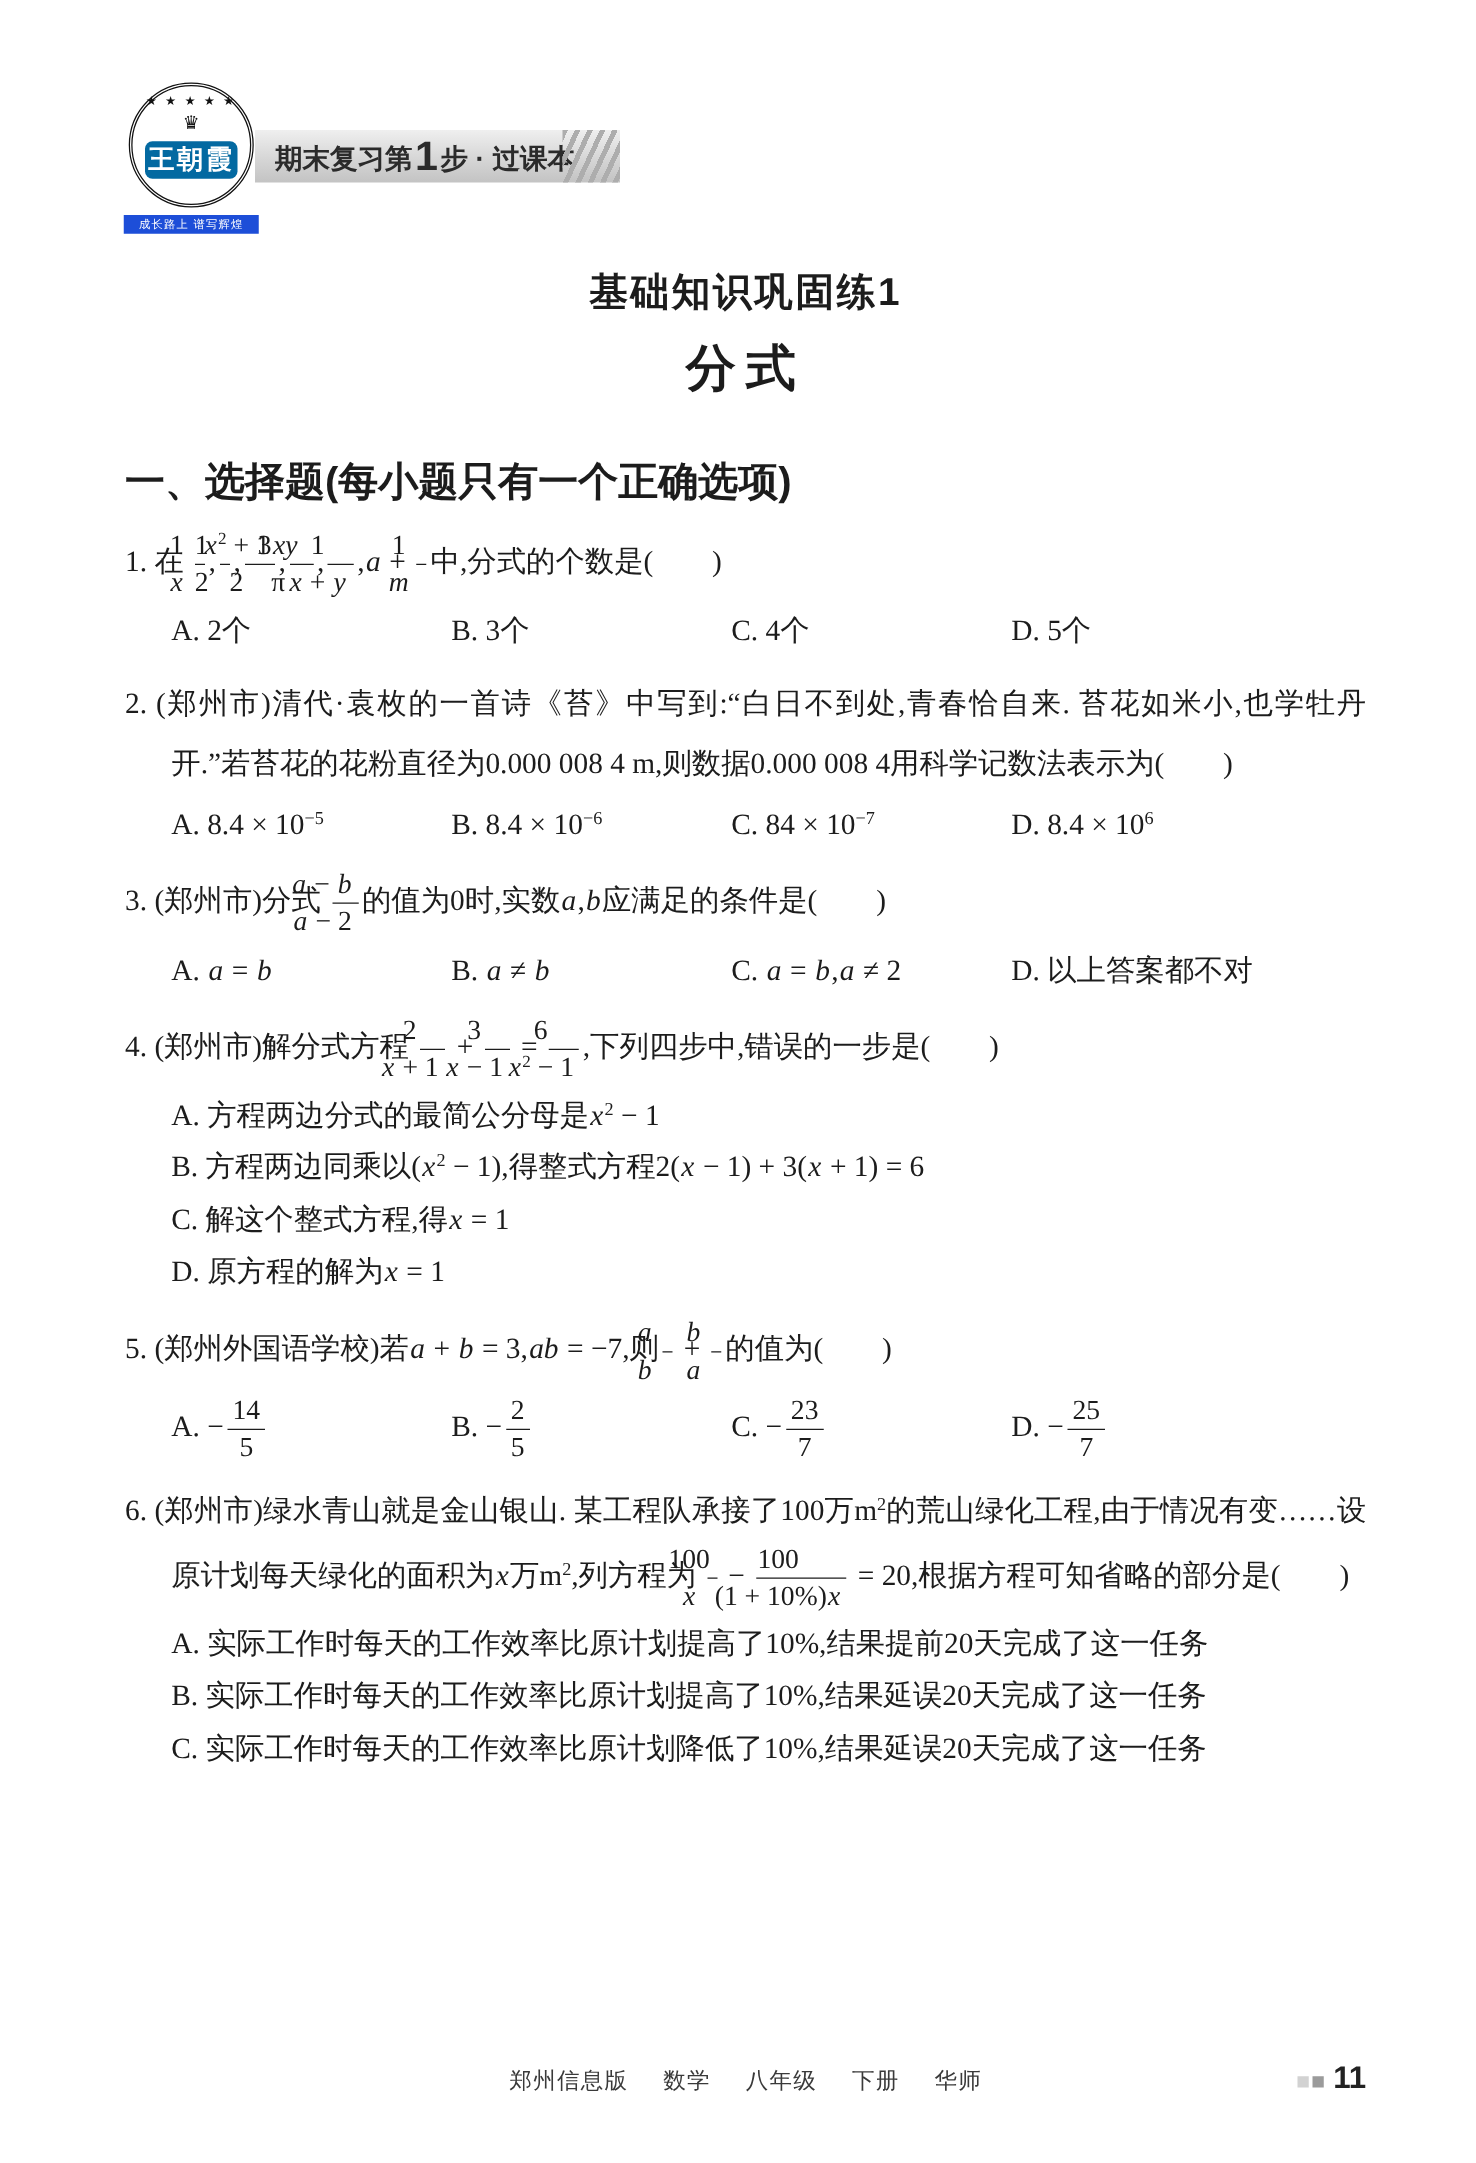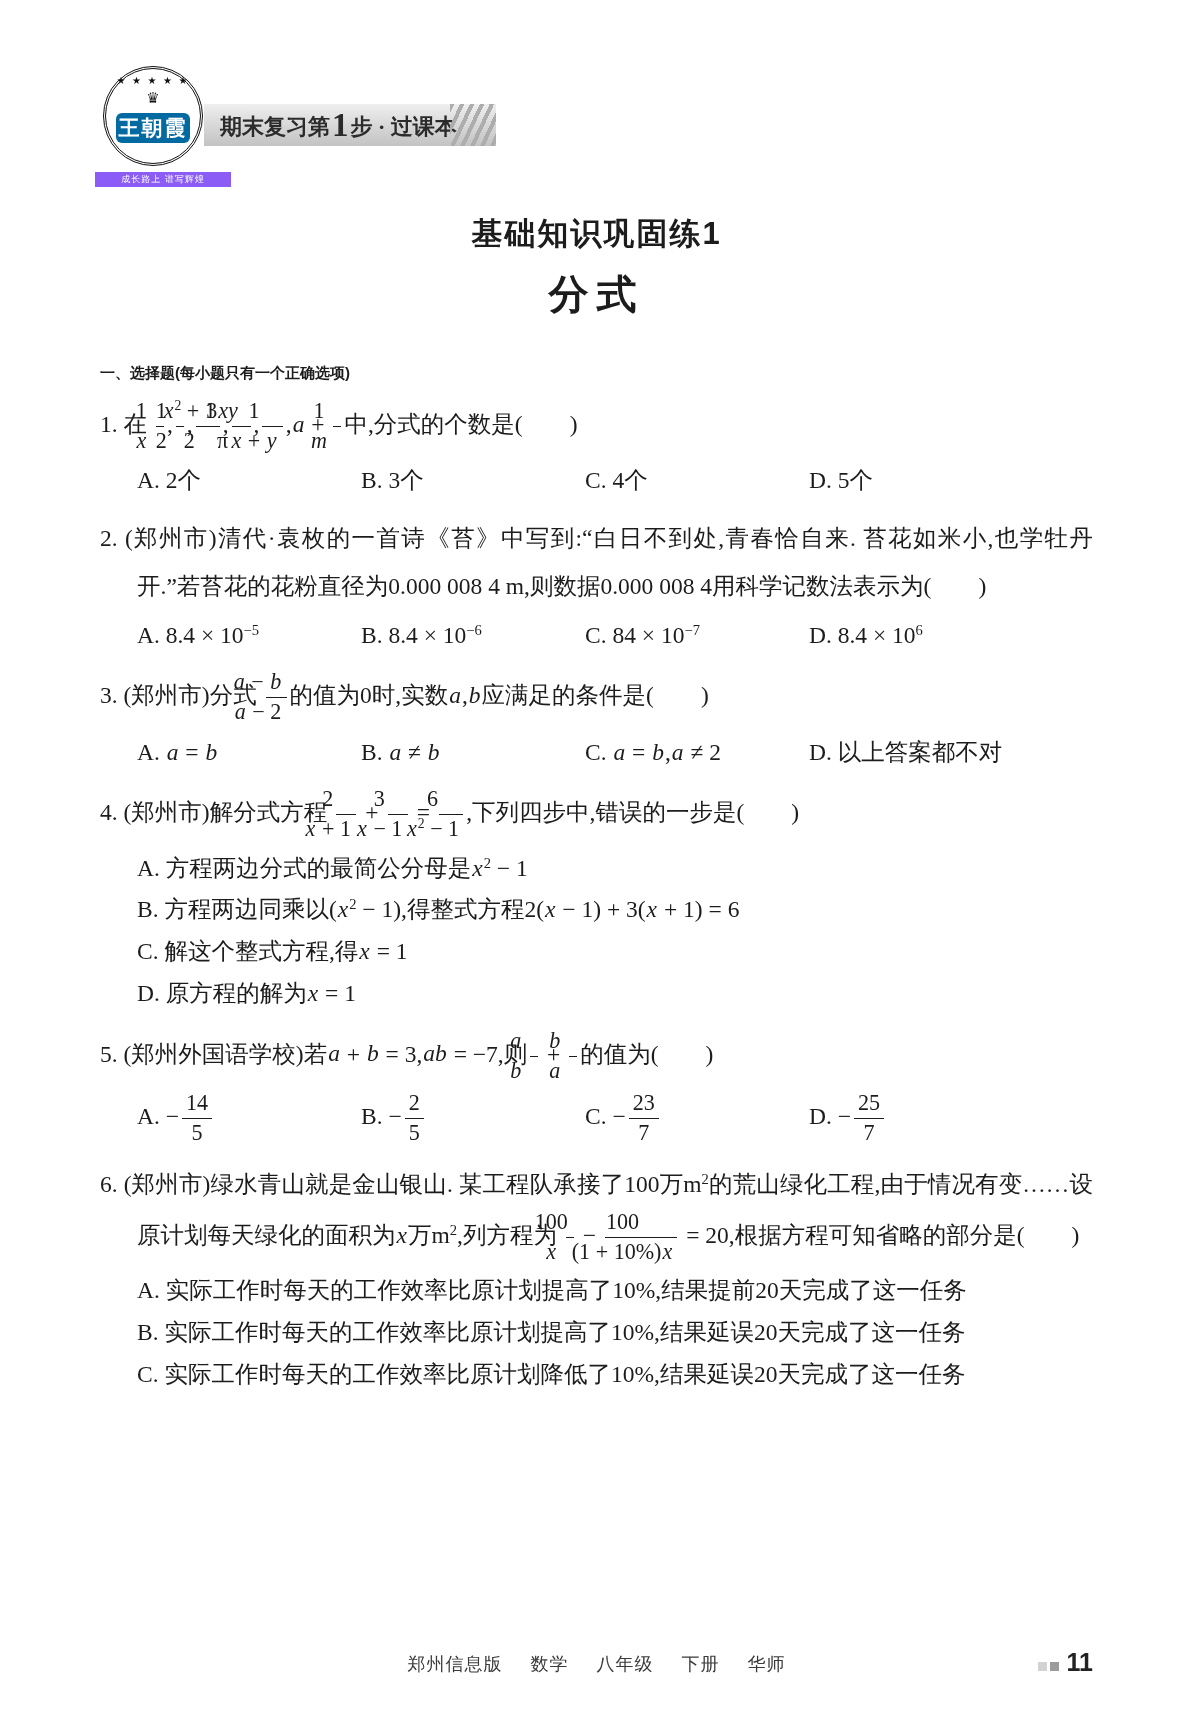--- a/index.html
+++ b/index.html
@@ -19,46 +19,46 @@
   }
   .logo-stars { position:absolute; top:6px; left:0; right:0; font-size:10px; letter-spacing:2px; color:#111; }
   .logo-crown { position:absolute; top:20px; left:0; right:0; font-size:15px; color:#111; }
   .logo-name {
     position:absolute; top:44px; left:10px; right:10px;
     background:#0369a1; color:#fff; border-radius:6px;
     font-family:"Liberation Sans", sans-serif; font-weight:bold;
     font-size:21px; line-height:30px; letter-spacing:2px;
   }
   .logo-ribbon {
-    margin:6px auto 0; width:136px; background:#8b5cf6; color:#fff;
+    margin:6px auto 0; width:108px; background:#1d4ed8; color:#fff;
     font-family:"Liberation Sans", sans-serif; font-size:9px; line-height:15px; letter-spacing:1px;
   }
   .banner {
     position:absolute; left:204px; top:104px; width:292px; height:42px; z-index:1;
     background:linear-gradient(180deg,#efefef 0%,#d6d6d6 55%,#c3c3c3 100%);
-    font-family:Liberation Serif, serif; font-weight:bold; color:#2b2b2b;
+    font-family:Liberation Sans, sans-serif; font-weight:bold; color:#2b2b2b;
     font-size:22px; line-height:42px; padding-left:16px; white-space:nowrap;
   }
   .banner .big1 { font-size:33px; padding:0 2px; vertical-align:-2px; }
   .banner::after {
     content:""; position:absolute; right:0; top:0; width:46px; height:100%;
     background:repeating-linear-gradient(115deg,#adadad 0 4px,rgba(0,0,0,0) 4px 9px);
   }
 
   
   .title {
     text-align:center; font-family:"Liberation Sans", sans-serif;
     font-size:31px; font-weight:bold; letter-spacing:2px;
   }
   .subtitle {
     text-align:center; font-family:"Liberation Sans", sans-serif;
     font-size:40px; font-weight:bold; letter-spacing:8px; margin-top:12px;
   }
   .section {
-    font-family:"Liberation Sans", sans-serif; font-size:15px; font-weight:bold;
+    font-family:"Liberation Sans", sans-serif; font-size:32px; font-weight:bold;
     margin-top:42px; margin-bottom:14px;
   }
 
   
   .question { margin-bottom:12px; }
   .stem {
     font-size:23.5px; line-height:2.05; padding-left:37px; text-indent:-37px;
     text-align:justify; word-break:break-all;
   }
   .opts { padding-left:37px; font-size:23.5px; margin-top:4px; }

